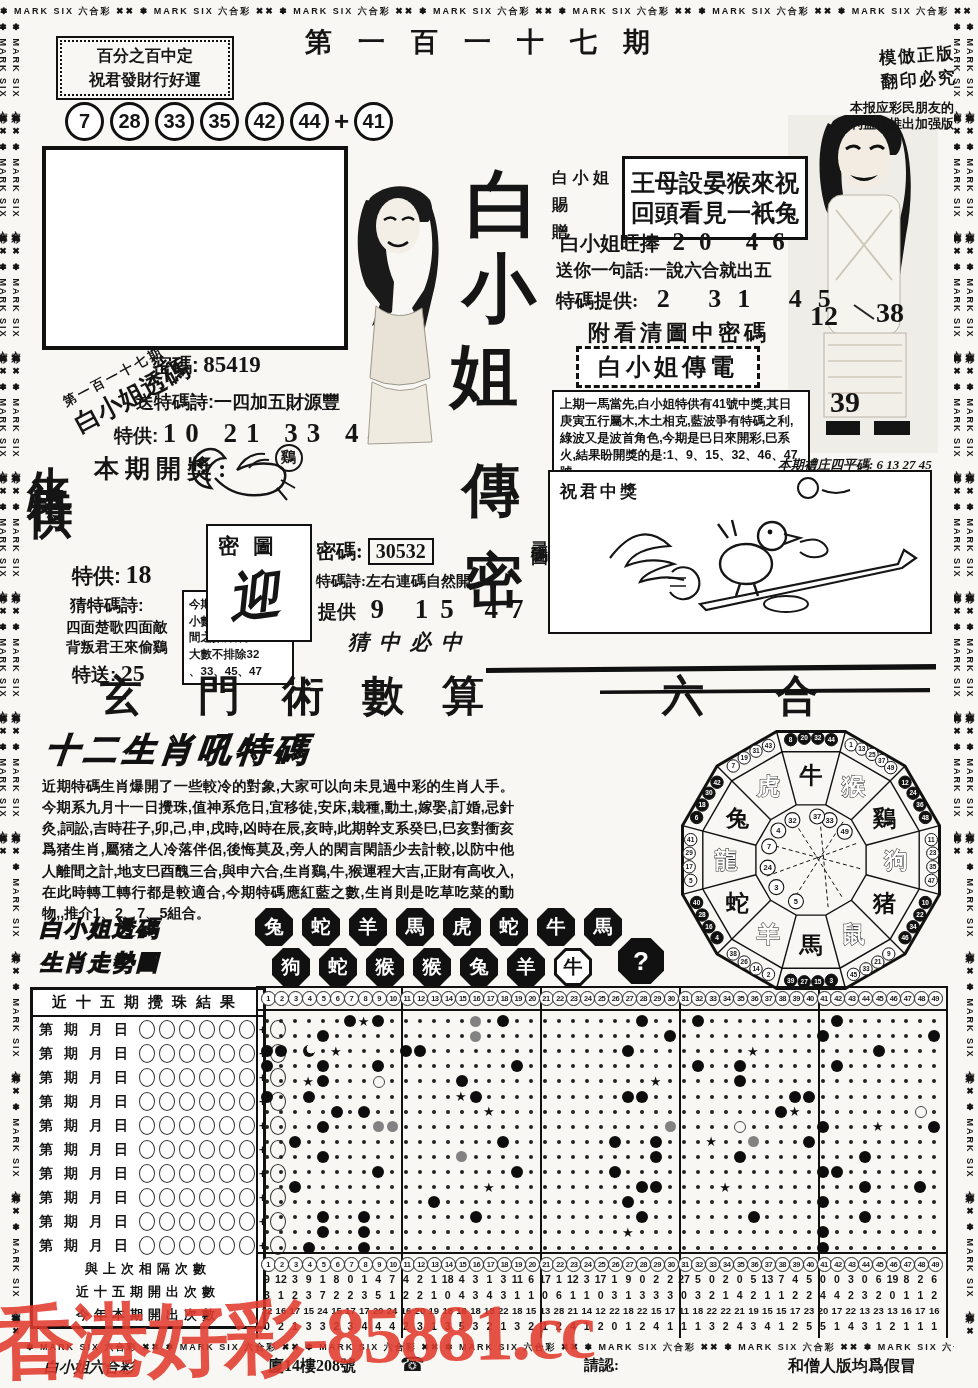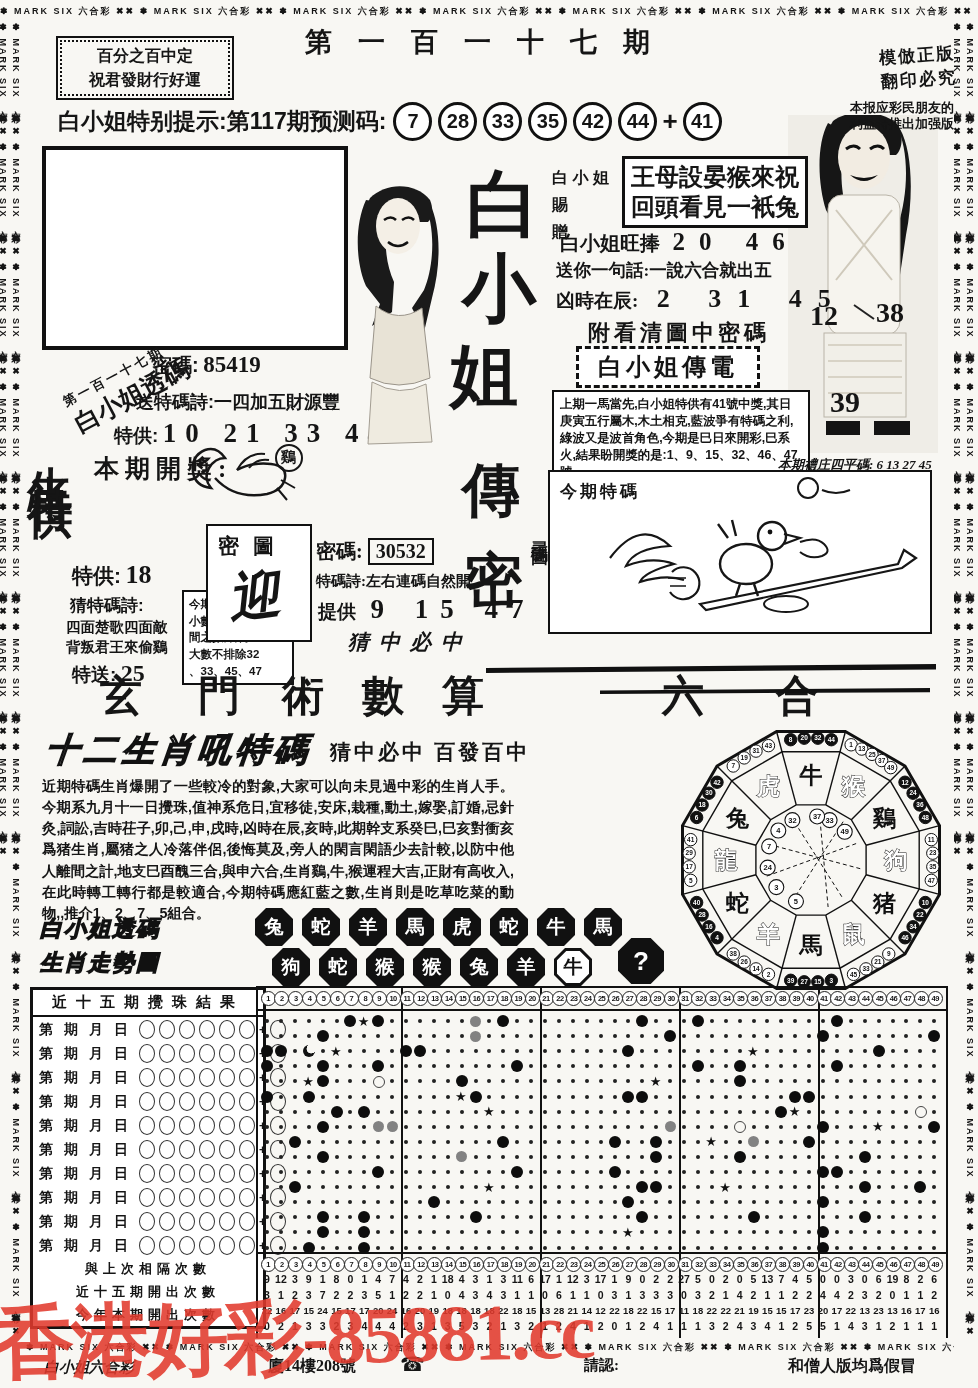--- a/index.html
+++ b/index.html
@@ -33,21 +33,21 @@
               font-size:35px;font-weight:bold;background:#fff;letter-spacing:2px;}
   .vert-title{writing-mode:vertical-rl;text-orientation:upright;font-size:45px;font-weight:bold;
               letter-spacing:10px;font-family:"Liberation Serif","DejaVu Serif",serif;}
   .special-box{border:2px solid #111;padding:4px 5px;font-size:11.5px;font-weight:bold;line-height:1.45;background:#fff;}
   
   .bigchar{font-family:"Liberation Serif","DejaVu Serif",serif;font-weight:bold;line-height:1;}
   .seek{writing-mode:vertical-rl;text-orientation:upright;font-size:17px;font-weight:bold;letter-spacing:4px;}
   .mitu-box{border:2px solid #111;background:#fff;}
   .boxed-val{border:2px solid #111;padding:0 6px;font-weight:bold;}
   
-  .gift-poem{border:3px solid #111;padding:3px 6px;font-size:24px;font-weight:bold;line-height:1.25;
+  .gift-poem{border:3px solid #111;padding:9px 6px;font-size:24px;font-weight:bold;line-height:1.25;
              white-space:nowrap;background:#fff;}
   .dash-box{border:3px dashed #111;display:flex;align-items:center;justify-content:center;
             font-size:24px;font-weight:bold;letter-spacing:4px;background:#fff;}
   .news-box{border:2px solid #111;padding:4px 6px;font-size:12.4px;font-weight:bold;line-height:1.38;background:#fff;}
   .news-foot{text-align:center;font-size:15px;font-weight:bold;letter-spacing:5px;margin-top:2px;}
   .duck-box{border:2px solid #111;background:#fff;}
   
   .head-char{font-size:42px;font-weight:bold;font-family:"Liberation Serif","DejaVu Serif",serif;}
   .outline-txt{color:#fdfdfd;-webkit-text-stroke:1.3px #111;font-weight:bold;font-style:italic;}
   .para{font-size:14.3px;font-weight:bold;line-height:1.48;text-align:justify;}
@@ -102,21 +102,20 @@
     <span>百分之百中定</span><br>
     <span>祝君發財行好運</span>
   </div>
   <div class="abs issue-line serif" style="left:305px;top:24px;">第一百一十七期</div>
   <div class="abs copy-note" style="left:880px;top:44px;">
     <span>模倣正版</span><br>
     <span>翻印必究</span>
   </div>
 
   <div class="abs" style="left:58px;top:102px;display:flex;align-items:center;">
-    <span class="predict-label">白小姐特别提示:第117期预测码:</span>
     <span style="display:inline-flex;align-items:center;margin-left:4px;">
         <span class="circle-num">7</span>
         <span class="circle-num">28</span>
         <span class="circle-num">33</span>
         <span class="circle-num">35</span>
         <span class="circle-num">42</span>
         <span class="circle-num">44</span>
         <span class="plus-sign">+</span>
         <span class="circle-num">41</span>
       </span>
@@ -234,33 +233,33 @@
   <div class="abs gift-poem serif" style="left:622px;top:156px;">
     <span>王母設晏猴來祝</span><br>
     <span>回頭看見一衹兔</span>
   </div>
   <div class="abs" style="left:560px;top:228px;">
     <span class="lbl serif" style="font-size:20px;">白小姐旺捧</span>
     <span class="hand-num" style="font-size:25px;letter-spacing:14px;margin-left:8px;">20 46</span>
   </div>
   <div class="abs lbl serif" style="left:556px;top:258px;font-size:17.5px;">送你一句話:一說六合就出五</div>
   <div class="abs" style="left:556px;top:284px;">
-    <span class="lbl serif" style="font-size:19px;">凶時在辰:</span>
+    <span class="lbl serif" style="font-size:19px;">特碼提供:</span>
     <span class="hand-num" style="font-size:26px;letter-spacing:16px;margin-left:14px;">2 31 45</span>
   </div>
   <div class="abs dash-box" style="left:576px;top:346px;width:178px;height:36px;">白小姐傳電</div>
   <div class="abs lbl serif" style="left:588px;top:318px;font-size:22px;letter-spacing:4px;">附看清圖中密碼</div>
   <div class="abs news-box" style="left:552px;top:390px;width:242px;">
     <span>上期一馬當先,白小姐特供有41號中獎,其日庚寅五行屬木,木土相克,藍波爭有特碼之利,綠波又是波首角色,今期是巳日來開彩,巳系火,結果盼開獎的是:1、9、15、32、46、47號.</span>
     <div class="news-foot">敬請彩民留意!</div>
   </div>
   <div class="abs serif" style="left:778px;top:456px;font-size:13px;font-weight:bold;font-style:italic;">本期禮庄四平碼: 6 13 27 45</div>
 
   <div class="abs duck-box" style="left:548px;top:470px;width:380px;height:160px;">
-    <span class="abs serif" style="left:10px;top:8px;font-size:17px;font-weight:bold;letter-spacing:3px;">今期特碼</span>
+    <span class="abs serif" style="left:10px;top:8px;font-size:17px;font-weight:bold;letter-spacing:3px;">祝君中獎</span>
     <svg width="380" height="160" viewBox="0 0 380 160" style="position:absolute;left:0;top:0;">
       <circle cx="258" cy="16" r="10" fill="none" stroke="#161616" stroke-width="2"></circle>
       <path d="M272 18 q14 6 28 0" fill="none" stroke="#161616" stroke-width="2"></path>
       <path d="M60 86 q30 -40 60 -12 q-36 2 -44 20 q26 -10 48 -2 q-30 8 -34 18 q26 -8 44 -2" fill="none" stroke="#161616" stroke-width="2.2"></path>
       <ellipse cx="196" cy="92" rx="26" ry="20" fill="none" stroke="#161616" stroke-width="2.4"></ellipse>
       <circle cx="222" cy="64" r="14" fill="none" stroke="#161616" stroke-width="2.4"></circle>
       <path d="M234 62 l16 4 l-16 6" fill="none" stroke="#161616" stroke-width="2.2"></path>
       <circle cx="220" cy="60" r="2.4" fill="#111"></circle>
       <path d="M178 66 l-10 -14 M186 64 l-4 -16" stroke="#161616" stroke-width="2.4"></path>
       <path d="M190 112 l-4 12 M204 112 l4 12" stroke="#161616" stroke-width="2.4"></path>
@@ -276,21 +275,20 @@
   <span class="abs head-char" style="left:198px;top:668px;">門</span>
   <span class="abs head-char" style="left:282px;top:668px;">術</span>
   <span class="abs head-char" style="left:362px;top:668px;">數</span>
   <span class="abs head-char" style="left:442px;top:668px;">算</span>
   <span class="abs head-char" style="left:662px;top:668px;">六</span>
   <span class="abs head-char" style="left:776px;top:668px;">合</span>
   <div class="swoosh" style="left:486px;top:664px;width:450px;height:9px;clip-path:polygon(0 45%,100% 0,100% 60%,0 100%);"></div>
   <div class="swoosh" style="left:600px;top:688px;width:330px;height:6px;clip-path:polygon(0 40%,100% 0,100% 70%,0 100%);"></div>
 
   <div class="abs outline-txt" style="left:46px;top:728px;font-size:33px;letter-spacing:5px;transform:skewX(-6deg);">十二生肖吼特碼</div>
-  <div class="abs lbl serif" style="left:330px;top:738px;font-size:21px;letter-spacing:3px;">猜中必中 百發百中</div>
 
   <div class="abs para" style="left:42px;top:776px;width:472px;">近期特碼生肖爆開了一些較冷的對象,大家可以向未見過中彩的生肖人手。今期系九月十一日攪珠,值神系危日,宜移徒,安床,栽種,動土,嫁娶,訂婚,忌針灸,詞訟,吉時茌子,卯,己,申,戌時,凶時在辰,亥時,此期幹支系癸巳,巳亥對衝亥爲猪生肖,屬猪之人冷落伴侶,後悔莫及,旁人的閑言閑語少去計較,以防中他人離間之計,地支巳酉醜三合,與申六合,生肖鷄,牛,猴運程大吉,正財有高收入,在此時轉工轉行都是較適合,今期特碼應紅藍之數,生肖則是吃草吃菜的動物,,推介1、2、7、5組合。</div>
 
   <div class="abs outline-txt" style="left:40px;top:912px;font-size:22px;line-height:1.55;letter-spacing:2px;">
     <span>白小姐透碼</span><br>
     <span>生肖走勢圖</span>
   </div>
   <div class="abs trend-row" style="left:255px;top:908px;">
       <span class="badge" style="height: 38px; width: 38px;">
         <b>兔</b>

